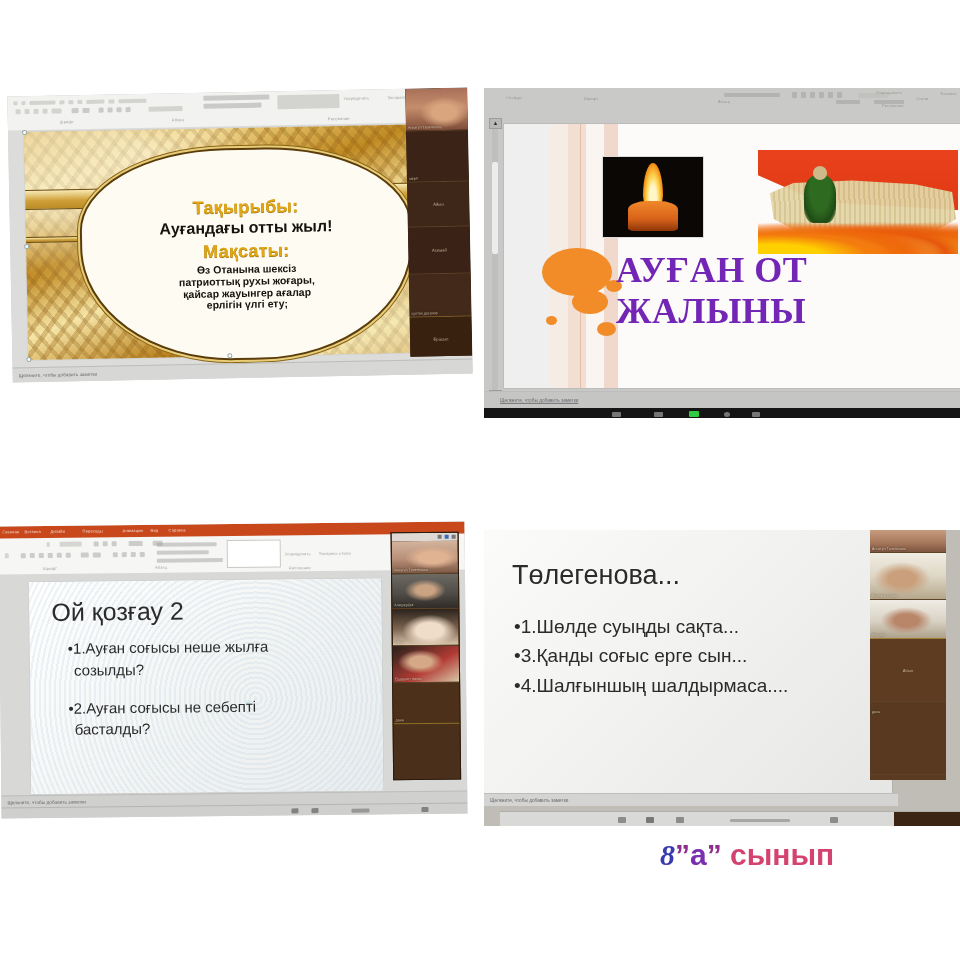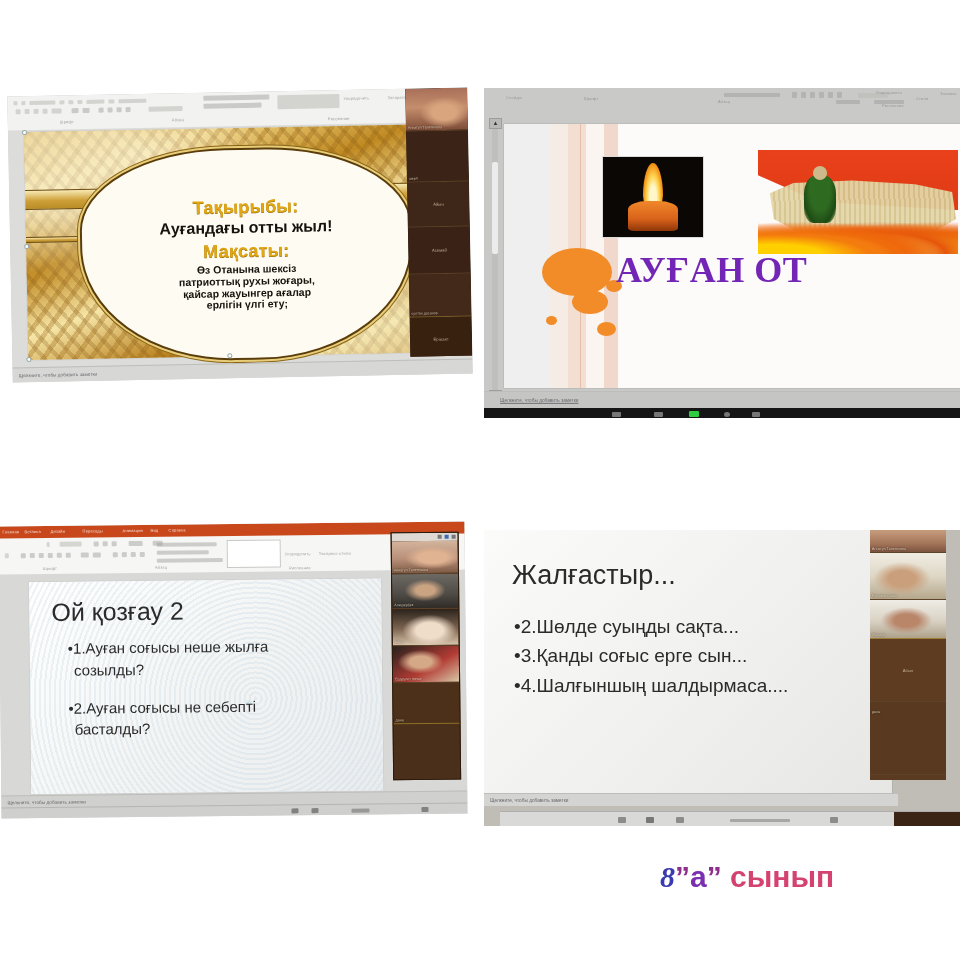--- a/index.html
+++ b/index.html
@@ -269,20 +269,21 @@
         </div>
 
         <div class="blob" style="left:38px;top:124px;width:70px;height:48px;"></div>
         <div class="blob" style="left:102px;top:156px;width:16px;height:12px;"></div>
         <div class="blob" style="left:68px;top:166px;width:36px;height:24px;"></div>
         <div class="blob" style="left:42px;top:192px;width:11px;height:9px;"></div>
         <div class="blob" style="left:93px;top:198px;width:19px;height:14px;"></div>
 
         <div class="s2-title" style="left:112px;top:128px;">
           <div style="font-size:36px;">АУҒАН ОТ</div>
+          <div style="font-size:36px;margin-top:4px;">ЖАЛЫНЫ</div>
         </div>
       </div>
 
       <div class="notes" style="height:16px;bottom:10px;background:#c5c6c3;">
         <span style="text-decoration:underline;margin-left:10px">Щелкните, чтобы добавить заметки</span>
       </div>
 
       <div class="taskbar" style="height:10px;">
         <div class="tbicon" style="left:128px;bottom:1px;width:9px;height:5px"></div>
         <div class="tbicon" style="left:170px;bottom:1px;width:9px;height:5px"></div>
@@ -393,23 +394,23 @@
         </div>
       </div>
     </div>
   </div>
 
   <div class="photo" style="left:484px;top:530px;width:476px;height:296px;">
     <div class="ppt" style="background:#bfbdb6;">
 
       <div class="slide" style="left:0px;top:0px;width:408px;height:268px;">
         <div class="plain" style="background:linear-gradient(135deg,#fbfbfa,#efefee 60%,#e6e6e5);"></div>
-        <div class="s-head" style="left:28px;top:30px;font-size:27px;">Жалғастыр...</div>
+        <div class="s-head" style="left:28px;top:30px;font-size:27px;">Төлегенова...</div>
         <div class="s-list" style="left:30px;top:82px;font-size:19px;line-height:1.55;">
-          <div><span class="bul">•</span><span>2.Шөлде суыңды сақта...</span></div>
+          <div><span class="bul">•</span><span>1.Шөлде суыңды сақта...</span></div>
           <div><span class="bul">•</span><span>3.Қанды соғыс ерге сын...</span></div>
           <div><span class="bul">•</span><span>4.Шалғыншың шалдырмаса....</span></div>
         </div>
       </div>
 
       <div class="notes" style="height:12px;bottom:20px;width:408px;right:auto;background:#d4d4d2;">
         <span>Щелкните, чтобы добавить заметки</span>
       </div>
 
       <div class="taskbar" style="height:14px;bottom:0;left:16px;right:0;background:#d9d9d7;border-top:1px solid #aeaeac;">
@@ -437,18 +438,18 @@
         <div class="vtile" style="height:62px;background:#5d3c21;">
           <div class="vcenter">Абыл</div>
         </div>
         <div class="vtile" style="height:72px;background:#593a20;">
           <div class="vname" style="bottom:auto;top:8px;">дана</div>
         </div>
       </div>
     </div>
   </div>
 
-  <div class="caption" style="left:660px;top:860px;">
+  <div class="caption" style="left:660px;top:838px;">
     <span class="cap8">8</span><span class="capq">”</span><span class="capa">a</span><span class="capq">”</span>
     <span class="capw">сынып</span>
   </div>
 
 </div>
 
 </body></html>

